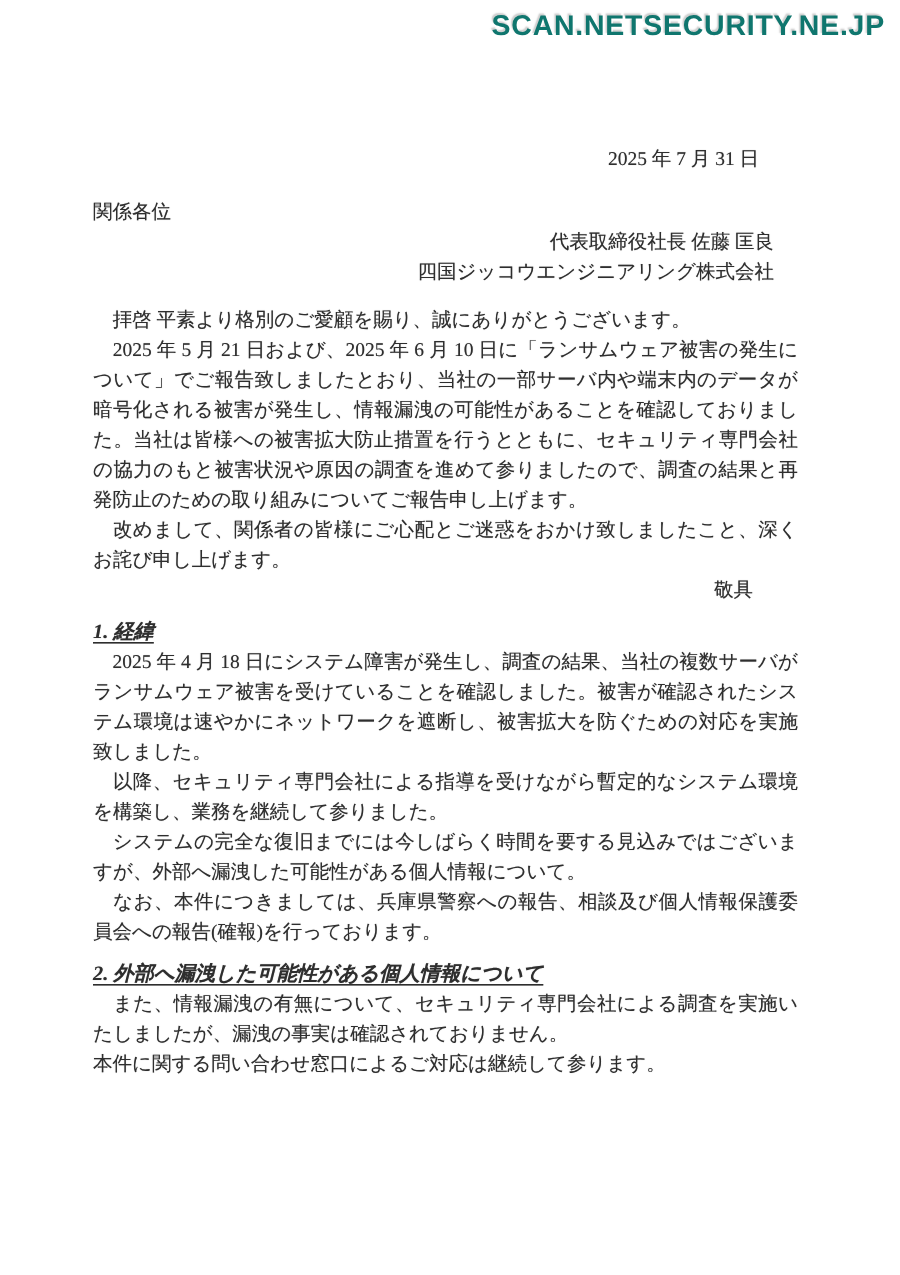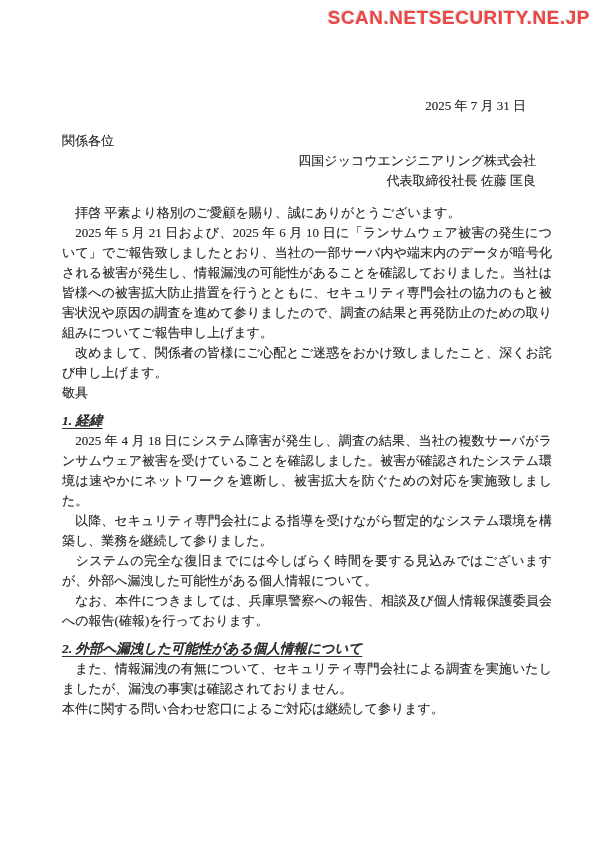--- a/index.html
+++ b/index.html
@@ -17,29 +17,29 @@
     color: #2e2e2e;
   }
   .watermark {
     position: absolute;
     top: 7px;
     right: 10px;
     font-family: "Liberation Sans", "DejaVu Sans", sans-serif;
     font-weight: 700;
     font-size: 19px;
     letter-spacing: 0.5px;
-    color: #ef4444;
+    color: #0f766e;
     text-shadow: 1px 1px 0 rgba(255,255,255,0.95), -1px -1px 1px rgba(90,90,90,0.30);
   }
   .doc {
     position: absolute;
     top: 0;
     left: 0;
     width: 600px;
-    padding: 96px 48px 0 62px;
+    padding: 96px 68px 0 62px;
     box-sizing: border-box;
     font-size: 13px;
     line-height: 20px;
     text-shadow: 0 0 0.5px rgba(60,60,60,0.55);
   }
   .doc p { margin: 0; }
   .date-line {
     text-align: right;
     padding-right: 26px;
   }
@@ -54,20 +54,21 @@
   .doc-title {
     margin: 9px 0 0 0;
     text-align: center;
     font-size: 14px;
     font-weight: 700;
     line-height: 22px;
   }
   .body-start { margin-top: 12px !important; }
   .para { text-align: justify; }
   .closing-word {
+    text-align: right;
     padding-right: 30px;
   }
   .section-heading {
     margin: 8px 0 0 0;
     font-size: 13.5px;
     font-weight: 700;
     line-height: 20px;
     text-decoration: underline;
     text-underline-offset: 3px;
     font-style: italic;
@@ -79,23 +80,23 @@
 <div class="page">
 
   <div class="watermark">SCAN.NETSECURITY.NE.JP</div>
 
   <div class="doc">
 
     <p class="date-line">2025 年 7 月 31 日</p>
 
     <p class="addressee">関係各位</p>
 
+    <p class="sender-block">代表取締役社長 佐藤 匡良</p>
+
     <p class="sender-block">四国ジッコウエンジニアリング株式会社</p>
-
-    <p class="sender-block">代表取締役社長 佐藤 匡良</p>
 
 
     <p class="para body-start">　拝啓 平素より格別のご愛顧を賜り、誠にありがとうございます。</p>
 
     <p class="para">　2025 年 5 月 21 日および、2025 年 6 月 10 日に「ランサムウェア被害の発生について」でご報告致しましたとおり、当社の一部サーバ内や端末内のデータが暗号化される被害が発生し、情報漏洩の可能性があることを確認しておりました。当社は皆様への被害拡大防止措置を行うとともに、セキュリティ専門会社の協力のもと被害状況や原因の調査を進めて参りましたので、調査の結果と再発防止のための取り組みについてご報告申し上げます。</p>
 
     <p class="para">　改めまして、関係者の皆様にご心配とご迷惑をおかけ致しましたこと、深くお詫び申し上げます。</p>
 
     <p class="closing-word">敬具</p>
 

